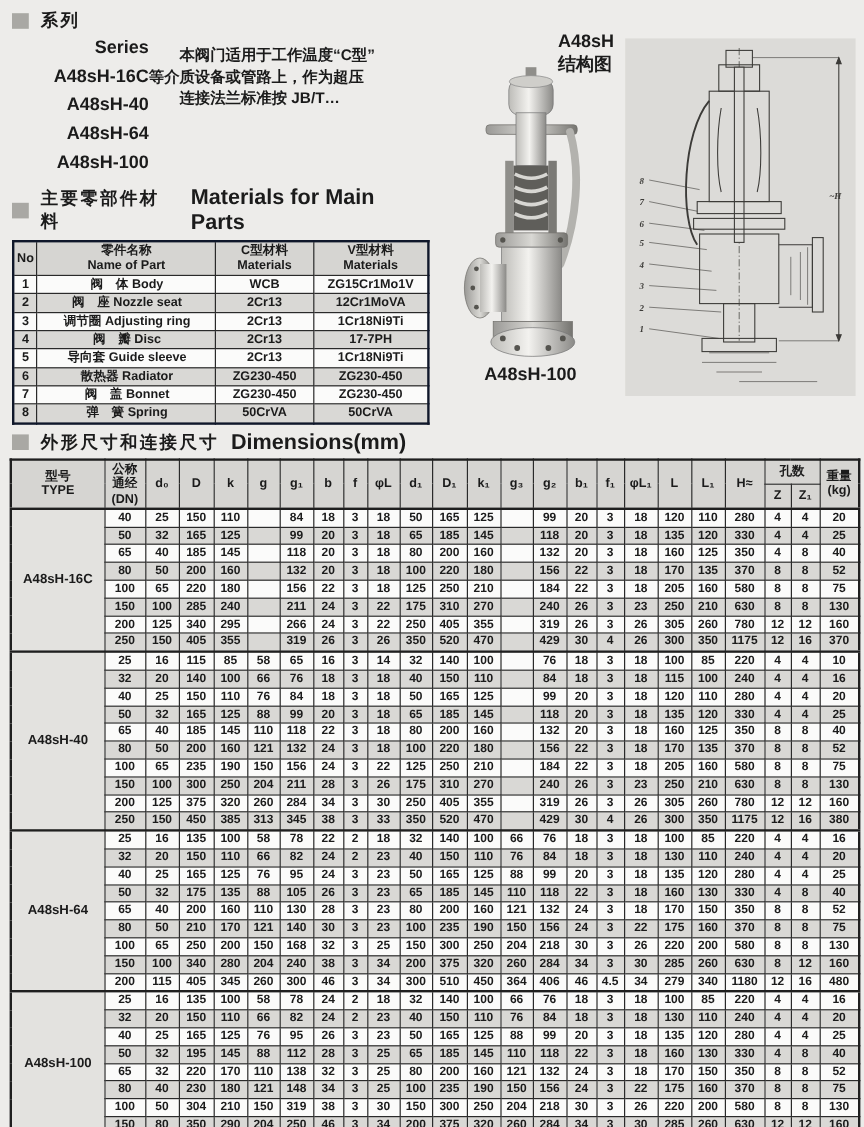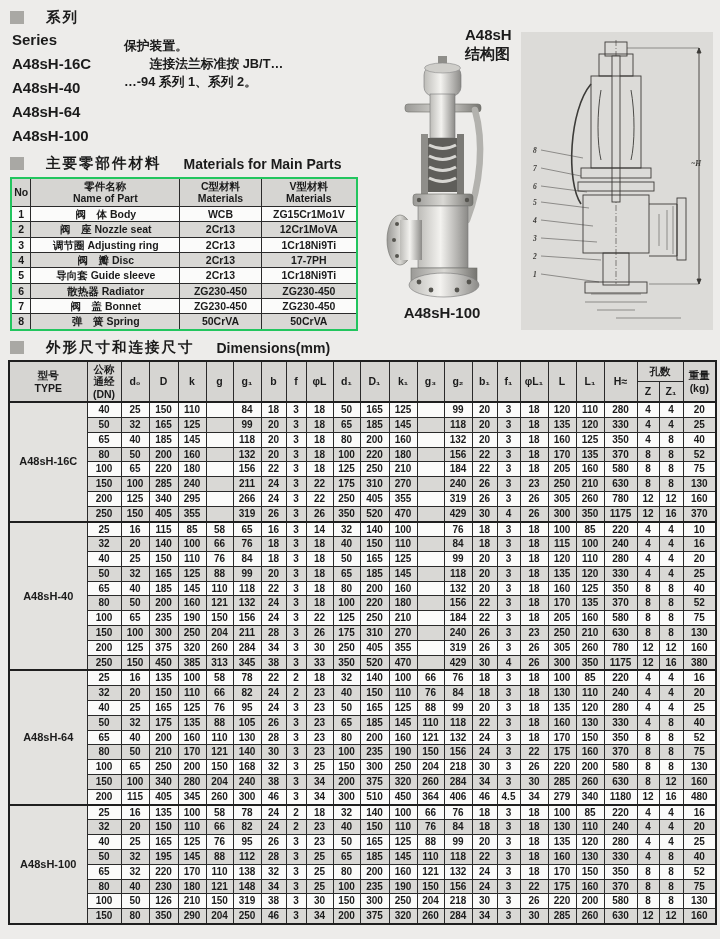--- a/index.html
+++ b/index.html
@@ -6,32 +6,32 @@
   body{
     width:720px; background:#edecea; color:#1b1b1b;
     font-family:"Liberation Sans", sans-serif; font-weight:700;
     -webkit-font-smoothing:antialiased;
   }
   .page{padding:6px 8px 4px 8px; position:relative;}
   .top{display:flex;}
   .top-left{width:354px;}
   .top-right{width:352px; position:relative; height:328px;}
 
-  .sec-title{display:flex; align-items:center; gap:22px; margin:2px 0 0 2px;}
+  .sec-title{display:flex; align-items:center; gap:10px; margin:2px 0 0 2px;}
   .sec-title .cn{font-size:14.5px; letter-spacing:2px;}
-  .sec-title .en{font-size:14px; letter-spacing:0;}
+  .sec-title .en{font-size:18px; letter-spacing:0;}
   .bullet{width:14px; height:13px; background:#a9a8a4; flex:0 0 auto;}
 
   .series-row{display:flex; margin-top:0px;}
-  .series-list{width:112px; font-size:15px; line-height:1.6; padding-left:4px;}
+  .series-list{width:112px; font-size:15px; line-height:1.6; padding-left:4px;text-align:right;}
   .series-list .en-title{margin-top:1px;}
   .desc{flex:1; font-size:12.8px; line-height:1.42; padding:10px 2px 0 0;}
 
   table{border-collapse:collapse;}
-  .mat-table{width:348px; margin:4px 0 0 2px; border:2px solid #22c55e; background:#fbfbfa;}
+  .mat-table{width:348px; margin:4px 0 0 2px; border:2px solid #0f172a; background:#fbfbfa;}
   .mat-table th,.mat-table td{border:1px solid #2a2a2a; font-size:10.5px; padding:1px 2px; text-align:center; line-height:1.18;}
   .mat-table th{background:#d6d5d2;}
   .mat-table td.name{text-align:center; padding-left:3px;}
   .mat-table tbody tr:nth-child(even){background:#d9d8d5;}
 
   .dim-sec-title{margin-top:4px;}
   .dim-table{width:704px; table-layout:fixed; border:2px solid #1f1f1f; margin-top:3px; background:#fbfbfa;}
   .dim-table th,.dim-table td{border:1px solid #2a2a2a; font-size:10px; padding:1px 0; text-align:center; line-height:1.18; overflow:hidden;}
   .dim-table thead th{background:#d6d5d2; font-size:10.5px;}
   .dim-table tbody{border-top:2px solid #1f1f1f;}
@@ -60,23 +60,23 @@
         <div class="series-list">
           <div class="en-title">Series</div>
           <div>
               <div>A48sH-16C</div>
               <div>A48sH-40</div>
               <div>A48sH-64</div>
               <div>A48sH-100</div>
             </div>
         </div>
         <div class="desc">
-            <div>保护装置。</div>
+            <div>　　本阀门适用于工作温度“C型”</div>
+            <div>等介质设备或管路上，作为超压</div>
             <div>　　连接法兰标准按 JB/T…</div>
-            <div>…-94 系列 1、系列 2。</div>
           </div>
       </div>
 
       <div class="sec-title" style="margin-top:6px;">
         <span class="bullet"></span>
         <span class="cn">主要零部件材料</span>
         <span class="en">Materials for Main Parts</span>
       </div>
 
       <table class="mat-table">
@@ -1154,21 +1154,21 @@
           <td>175</td>
           <td>160</td>
           <td>370</td>
           <td>8</td>
           <td>8</td>
           <td>75</td>
         </tr>
         <tr>
           <td>100</td>
           <td>50</td>
-          <td>126</td>
+          <td>304</td>
           <td>210</td>
           <td>150</td>
           <td>319</td>
           <td>38</td>
           <td>3</td>
           <td>30</td>
           <td>150</td>
           <td>300</td>
           <td>250</td>
           <td>204</td>

